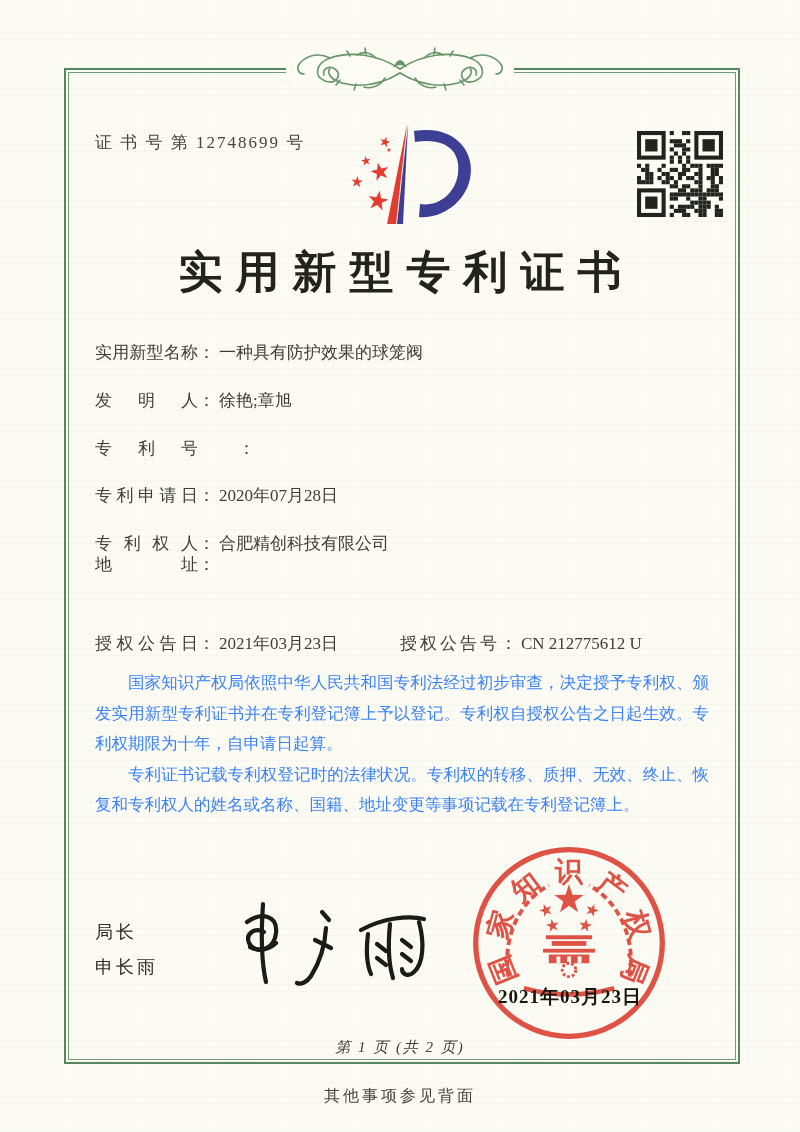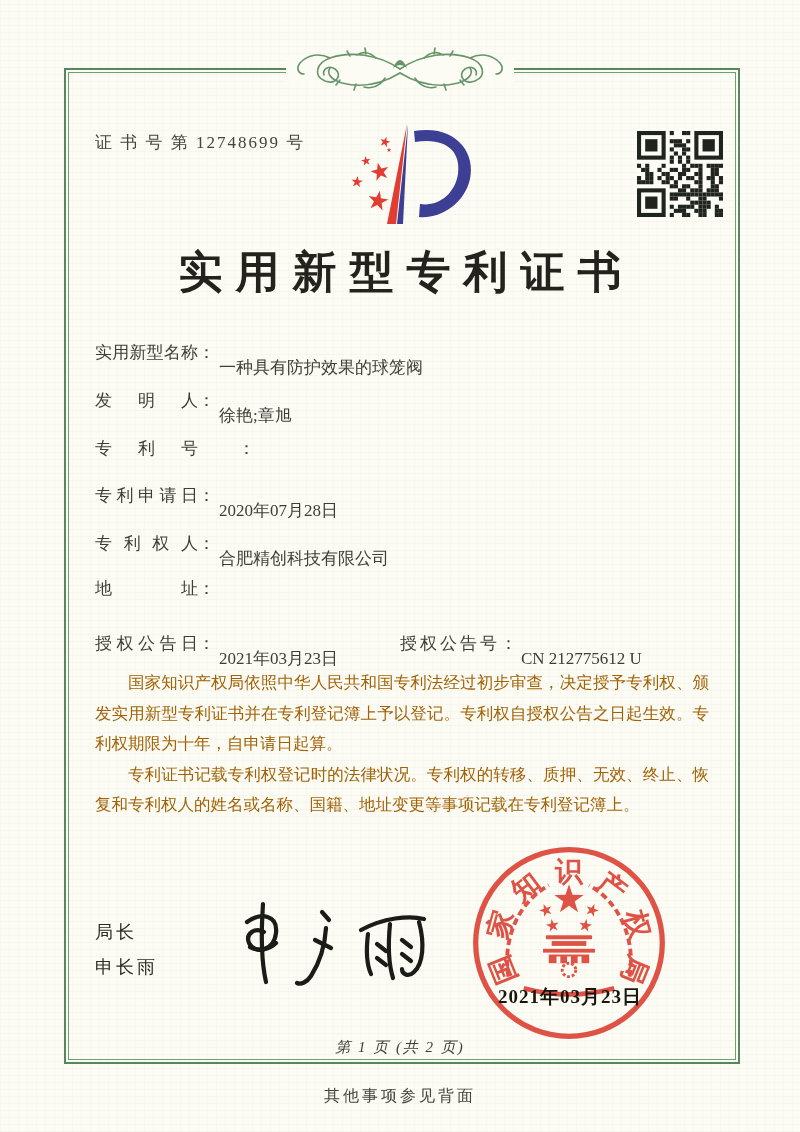--- a/index.html
+++ b/index.html
@@ -23,29 +23,29 @@
   .logo-box{ left:335px; top:112px; width:146px; height:120px; }
   .qr-box{ left:637px; top:131px; width:86px; height:86px; }
   .title{ left:0; top:243px; width:800px; text-align:center; font-size:44px; font-weight:bold;
           letter-spacing:13px; color:#23221c; text-indent:13px; }
 
   
   .field-row{ position:absolute; left:95px; display:flex; align-items:flex-start;
               font-size:17px; color:#3e3d37; line-height:25px; }
   .field-label{ display:inline-block; width:103px; text-align:justify; text-align-last:justify; flex:none; }
   .field-colon{ flex:none; margin-right:4px; }
-  .field-value{ max-width:492px;margin-top:15px; }
+  .field-value{ max-width:492px; }
   .row0{ top:340px; } .row1{ top:388px; } .row2{ top:436px;gap:40px; }
-  .row3{ top:483px; } .row4{ top:531px; } .row5{ top:576px; } .row6{ top:631px; }
+  .row3{ top:483px; } .row4{ top:531px; } .row5{ top:552px; } .row6{ top:631px; }
   .grant-no-group{ display:flex; margin-left:62px; }
   .grant-no-group .plain-label{ letter-spacing:3px; }
 
   
   .legal{ left:95px; top:668px; width:614px; font-size:16.5px; line-height:30.5px;
-          color:#a16207; text-align:justify; }
+          color:#3b82f6; text-align:justify; }
   .legal p{ text-indent:2em; }
 
   
   .signer-title{ left:95px; top:920px; font-size:18px; letter-spacing:3px; color:#2c2b26; }
   .signer-name{ left:95px; top:955px; font-size:18px; letter-spacing:3px; color:#2c2b26; }
   .sig-box{ left:225px; top:888px; width:212px; height:106px; }
 
   
   .seal-box{ left:468px; top:842px; width:202px; height:202px; opacity:0.92; }
   .seal-char{ font-family:"Liberation Serif","DejaVu Serif",serif; font-size:29px; font-weight:bold; fill:#dd4538; }

